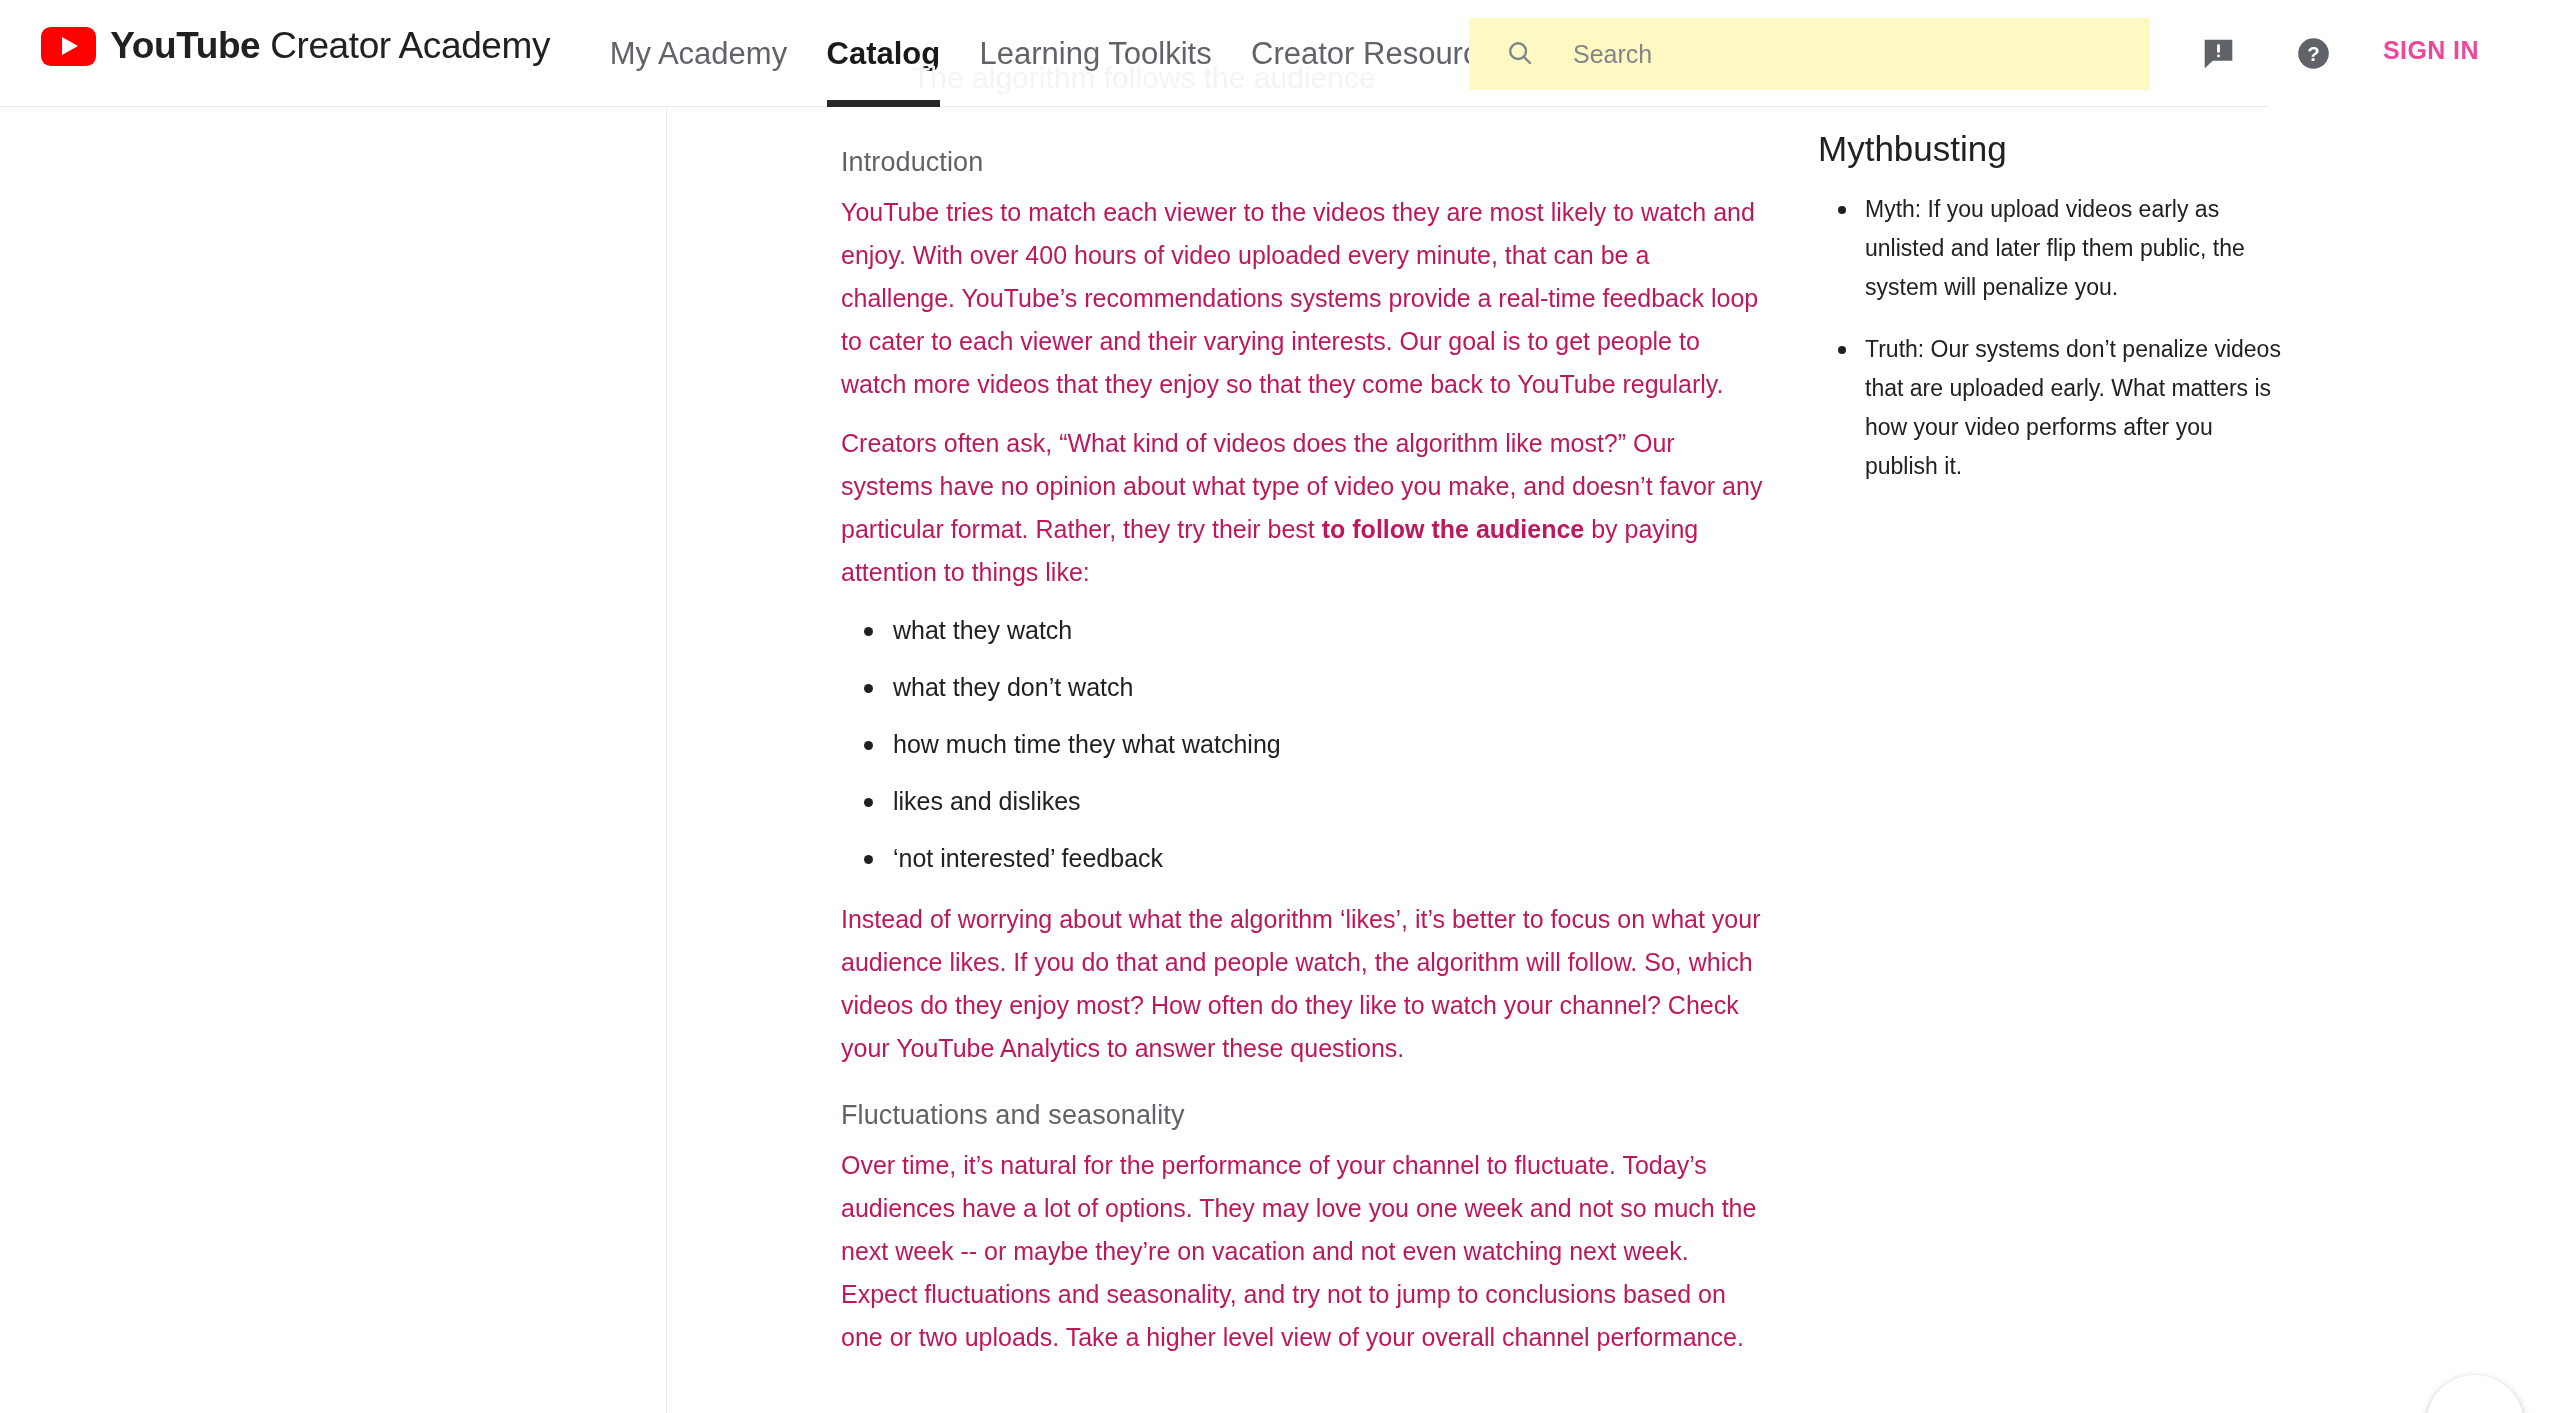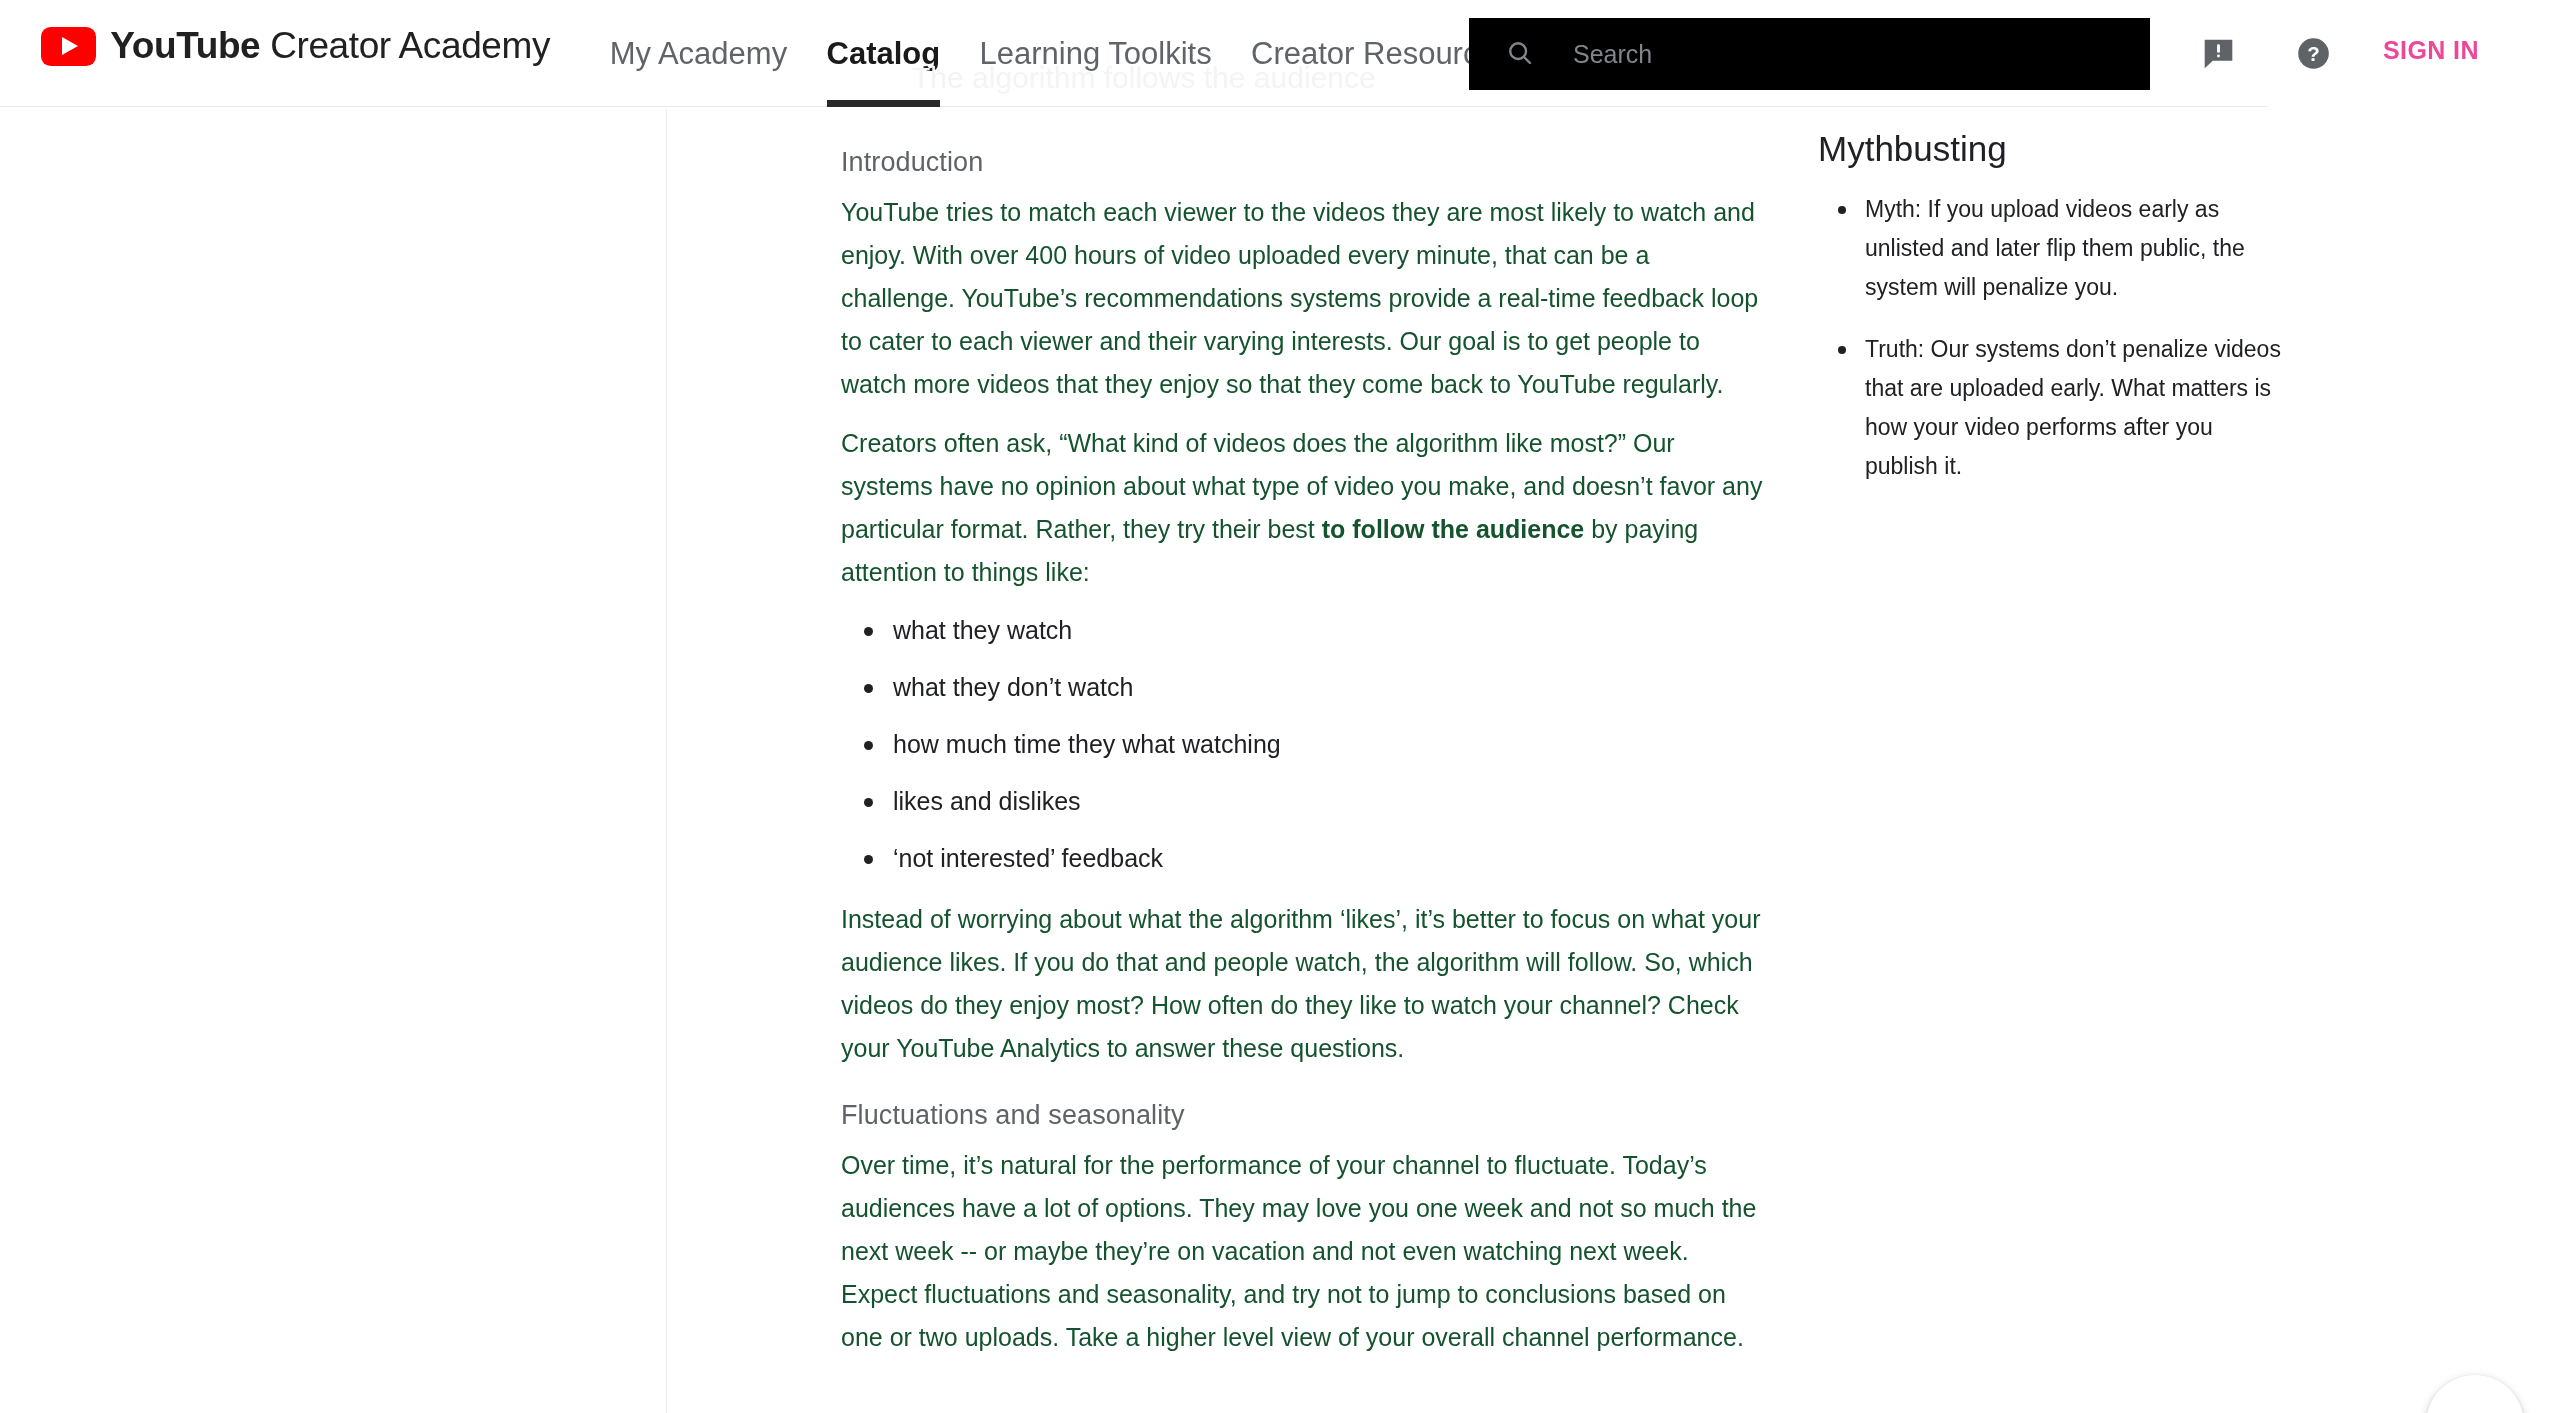--- a/index.html
+++ b/index.html
@@ -82,21 +82,21 @@
     color: #f4f4f6;
     white-space: nowrap;
     pointer-events: none;
     z-index: 5;
   }
 
   .search-box {
     position: absolute;
     left: 1469px; top: 18px;
     width: 681px; height: 72px;
-    background: #000000;
+    background: #fef9c3;
     display: flex; align-items: center;
     padding-left: 36px;
     cursor: text;
   }
   .search-placeholder {
     font-size: 25px;
     color: #80868b;
     margin-left: 38px;
   }
 
@@ -143,21 +143,21 @@
   .h-section {
     font-size: 27px;
     color: #5f6368;
     font-weight: 400;
     margin: 30px 0 12.5px 0;
     letter-spacing: 0.1px;
   }
   .para {
     font-size: 25px;
     line-height: 43px;
-    color: #14532d;
+    color: #be185d;
     margin: 0 0 16px 0;
     width: 923px;
   }
   .para b { font-weight: 700; }
   ul.blist {
     margin: 14.3px 0 19.7px 0;
     padding-left: 52px;
     list-style: none;
   }
   ul.blist li {

